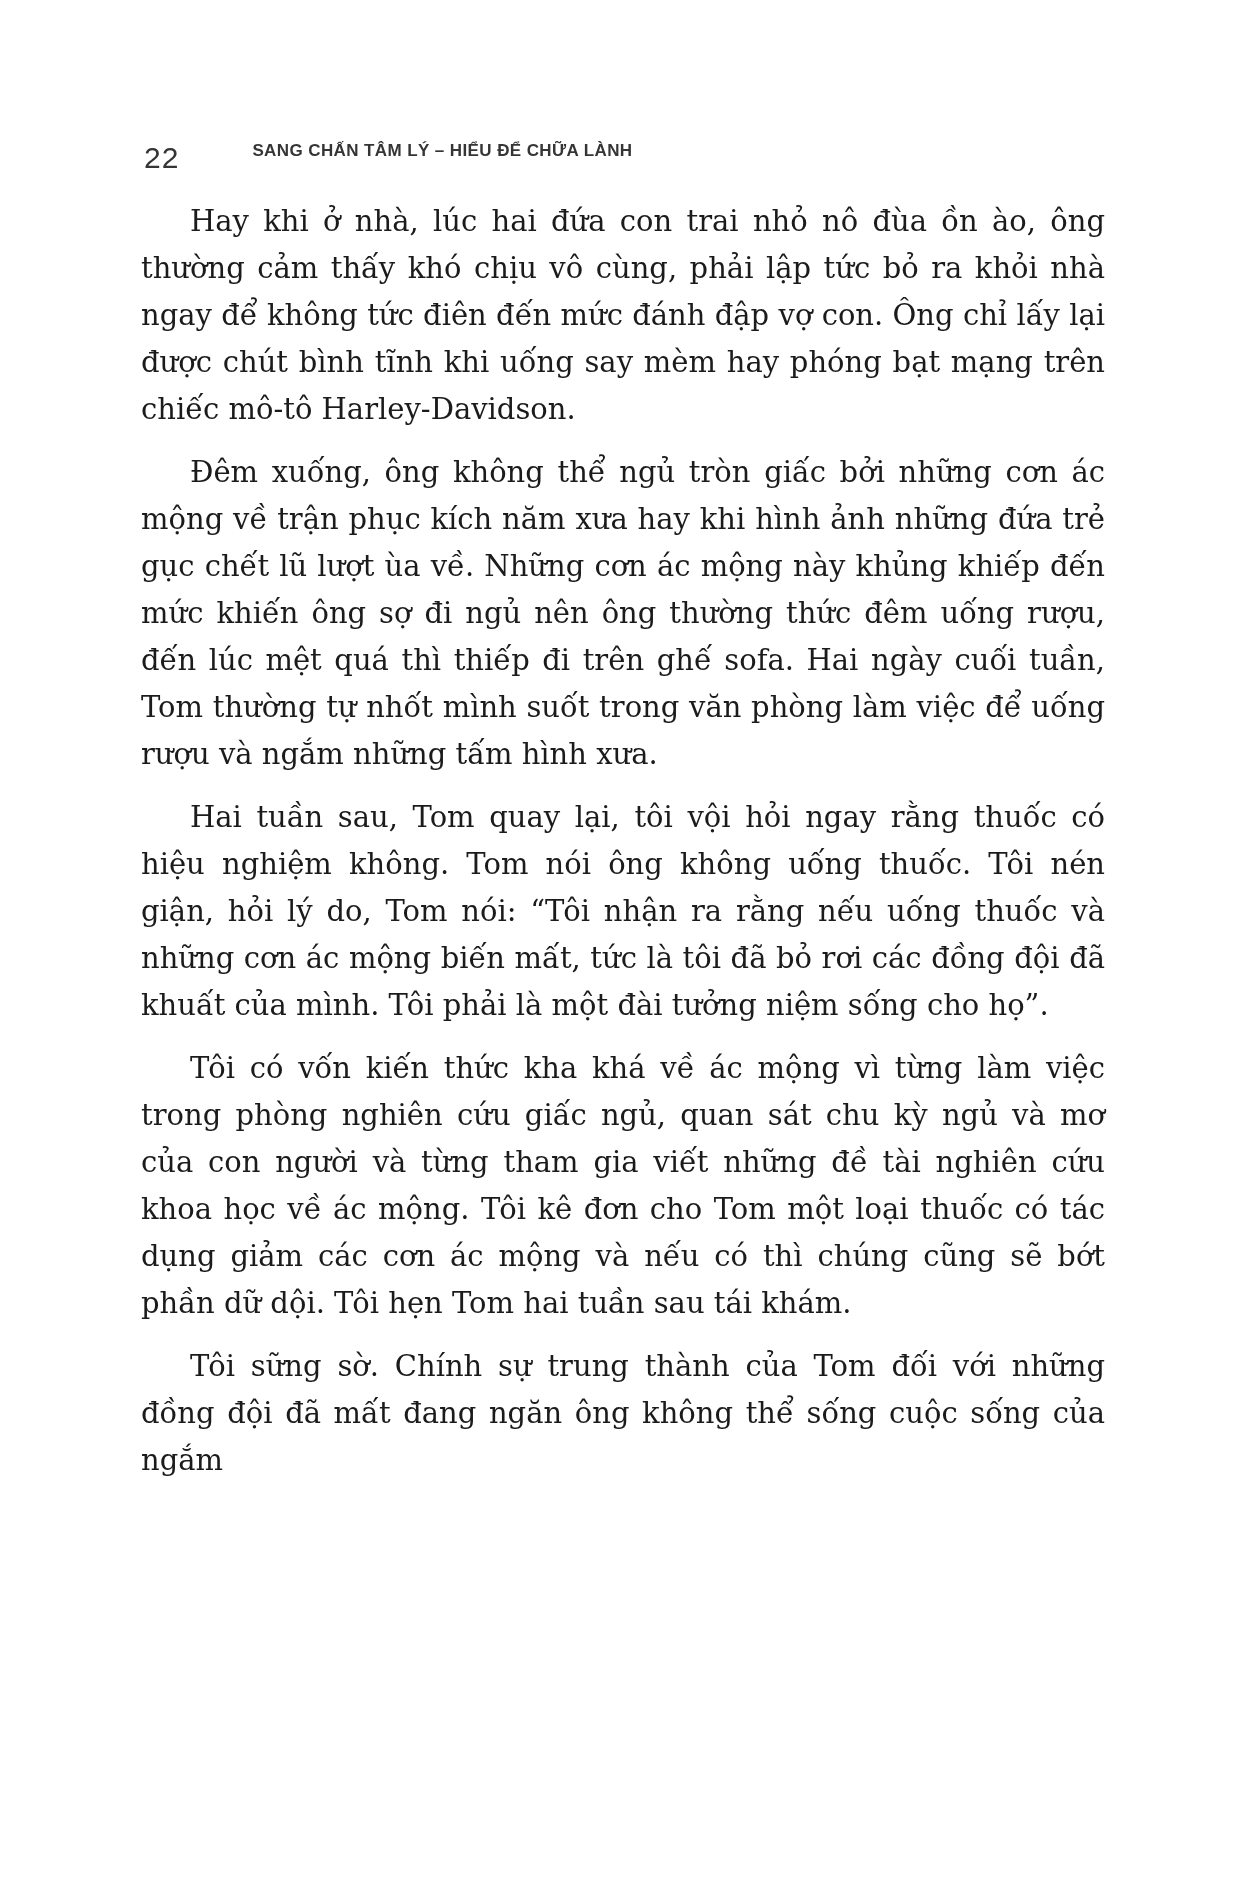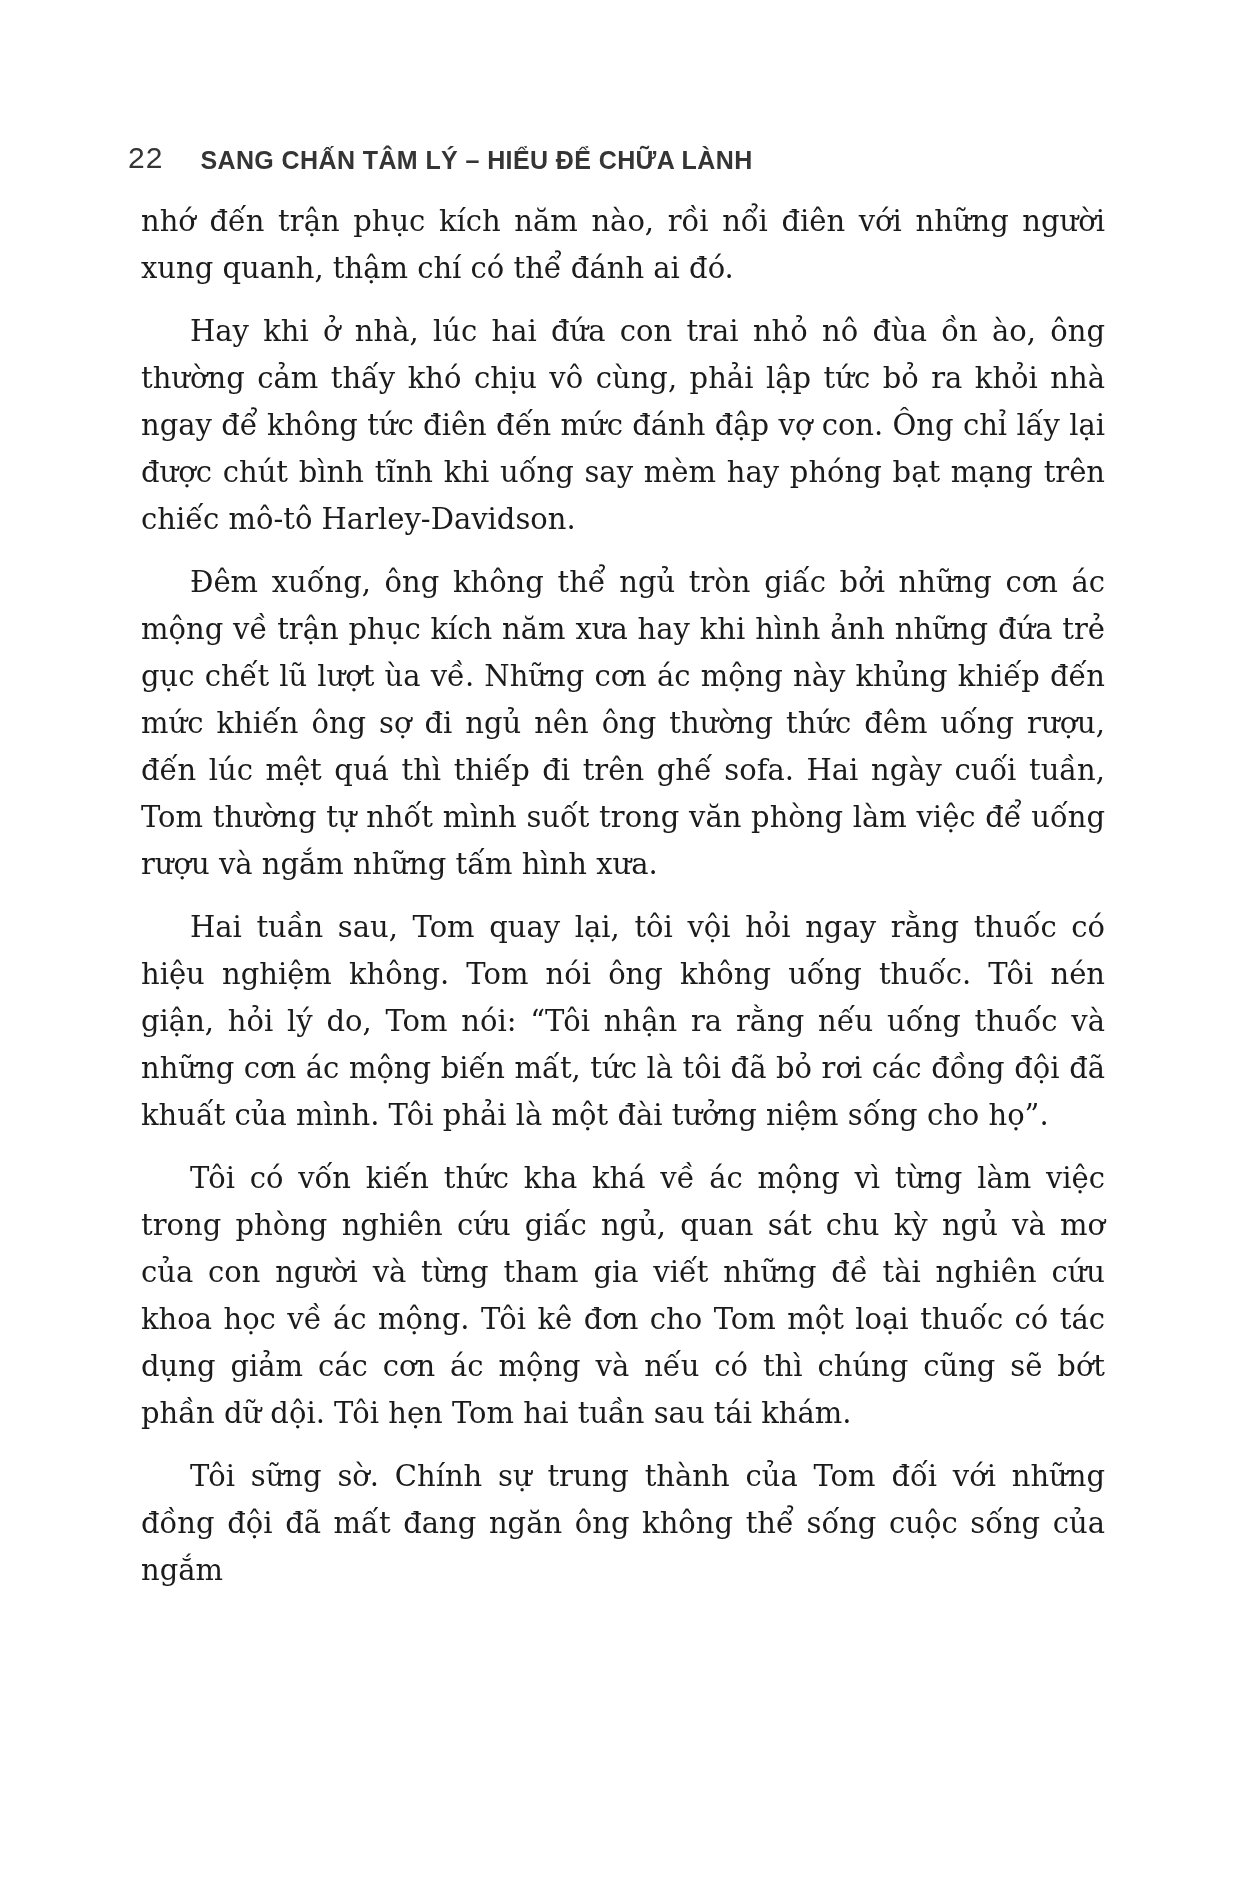--- a/index.html
+++ b/index.html
@@ -12,35 +12,36 @@
     width: 1245px;
     height: 1898px;
     background: #ffffff;
     overflow: hidden;
     font-family: "DejaVu Serif", serif;
     color: #1b1b1b;
   }
   .page-header {
     position: absolute;
     top: 141px;
-    left: 128px;
+    left: 144px;
     display: flex;
-    align-items: flex-end;
+    align-items: flex-start;
     font-family: "Liberation Sans", sans-serif;
     color: #353535;
     white-space: nowrap;
+    gap: 36px;
   }
   .page-number {
     font-size: 30px;
     font-weight: 400;
     letter-spacing: 1px;
   }
   .running-title {
     margin-left: 37px;
-    font-size: 25px;
+    font-size: 17px;
     font-weight: 600;
     letter-spacing: 0.4px;
   }
   .page-body {
     position: absolute;
     top: 198px;
     left: 141px;
     width: 964px;
     font-size: 29px;
     line-height: 47px;
@@ -59,21 +60,20 @@
 <body>
 
 <div class="page">
 
   <header class="page-header">
     <span class="page-number">22</span>
     <span class="running-title">SANG CHẤN TÂM LÝ – HIỂU ĐỂ CHỮA LÀNH</span>
   </header>
 
   <main class="page-body">
-    <p class="continuation">nhớ đến trận phục kích năm nào, rồi nổi điên với những người xung quanh, thậm chí có thể đánh ai đó.</p>
     <p>Hay khi ở nhà, lúc hai đứa con trai nhỏ nô đùa ồn ào, ông thường cảm thấy khó chịu vô cùng, phải lập tức bỏ ra khỏi nhà ngay để không tức điên đến mức đánh đập vợ con. Ông chỉ lấy lại được chút bình tĩnh khi uống say mèm hay phóng bạt mạng trên chiếc mô-tô Harley-Davidson.</p>
     <p>Đêm xuống, ông không thể ngủ tròn giấc bởi những cơn ác mộng về trận phục kích năm xưa hay khi hình ảnh những đứa trẻ gục chết lũ lượt ùa về. Những cơn ác mộng này khủng khiếp đến mức khiến ông sợ đi ngủ nên ông thường thức đêm uống rượu, đến lúc mệt quá thì thiếp đi trên ghế sofa. Hai ngày cuối tuần, Tom thường tự nhốt mình suốt trong văn phòng làm việc để uống rượu và ngắm những tấm hình xưa.</p>
     <p>Hai tuần sau, Tom quay lại, tôi vội hỏi ngay rằng thuốc có hiệu nghiệm không. Tom nói ông không uống thuốc. Tôi nén giận, hỏi lý do, Tom nói: “Tôi nhận ra rằng nếu uống thuốc và những cơn ác mộng biến mất, tức là tôi đã bỏ rơi các đồng đội đã khuất của mình. Tôi phải là một đài tưởng niệm sống cho họ”.</p>
     <p>Tôi có vốn kiến thức kha khá về ác mộng vì từng làm việc trong phòng nghiên cứu giấc ngủ, quan sát chu kỳ ngủ và mơ của con người và từng tham gia viết những đề tài nghiên cứu khoa học về ác mộng. Tôi kê đơn cho Tom một loại thuốc có tác dụng giảm các cơn ác mộng và nếu có thì chúng cũng sẽ bớt phần dữ dội. Tôi hẹn Tom hai tuần sau tái khám.</p>
     <p>Tôi sững sờ. Chính sự trung thành của Tom đối với những đồng đội đã mất đang ngăn ông không thể sống cuộc sống của ngắm</p>
   </main>
 
 </div>
 
 </body></html>

